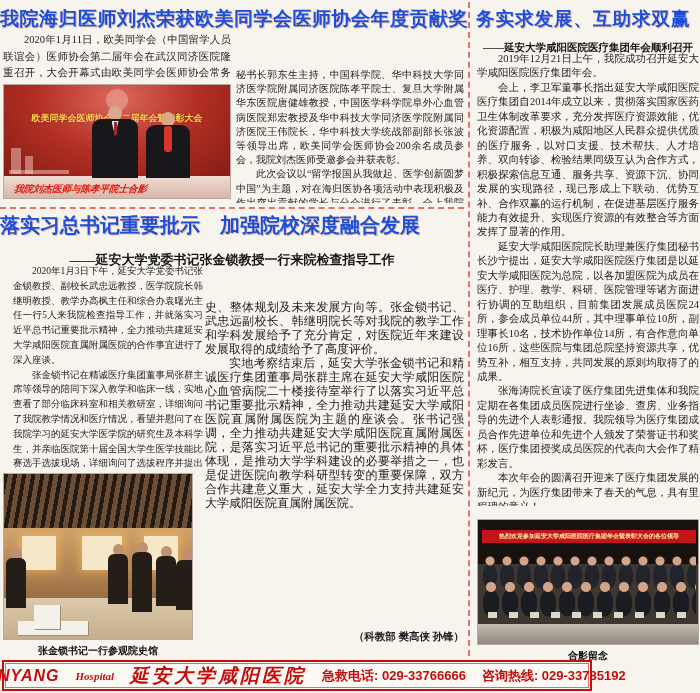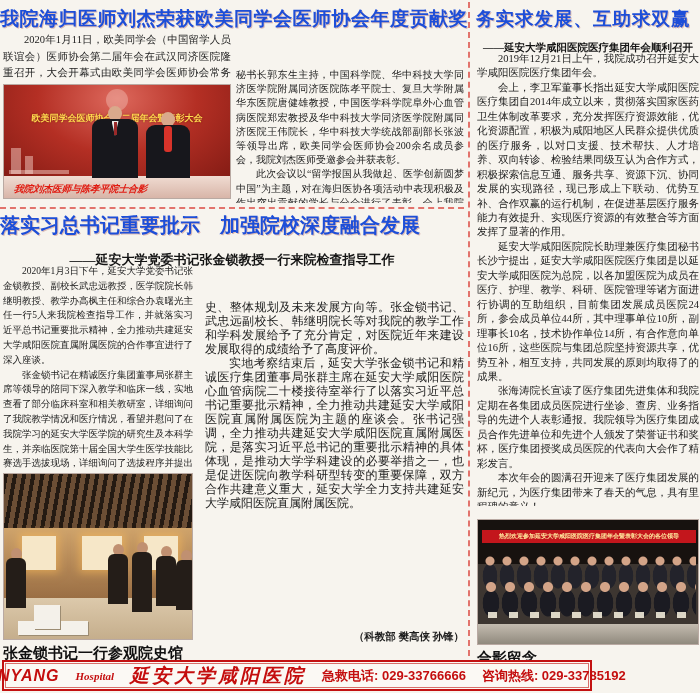--- a/index.html
+++ b/index.html
@@ -24,28 +24,28 @@
   .subtitle{position:absolute; text-align:center; font-weight:bold; color:#141414;
     font-family:"Liberation Serif", serif; white-space:nowrap;margin-top:8px;}
   .a2-subtitle{left:0; top:243px; width:464px; font-size:13px;}
   .a3-subtitle{left:476px; top:33px; width:224px; font-size:10.5px;}
   
   .textcol{position:absolute; text-align:justify; overflow:hidden; color:#222;}
   .textcol p{margin:0; text-indent:2em;}
   .textcol p.cont{text-indent:0;margin-top:36px;}
   .a1-col1{left:3px;  top:32px;  width:228px; height:51px;  font-size:10.5px; line-height:16.5px;}
   .a1-col2{left:236px; top:32px; width:228px; height:171px; font-size:10px;   line-height:14.2px;}
-  .a2-col1{left:3px;  top:264px; width:190px; height:207px; font-size:9.5px;  line-height:14.8px;}
+  .a2-col1{left:13px;  top:264px; width:190px; height:207px; font-size:9.5px;  line-height:14.8px;}
   .a2-col2{left:205px; top:264px; width:259px; height:360px; font-size:12px;  line-height:14px;}
   .a3-body{left:477px; top:52px;  width:222px; height:454px; font-size:10.5px; line-height:14.45px;}
   .a2-credit{position:absolute; left:205px; top:630px; width:259px; font-size:10.5px;
     font-weight:bold; text-align:right;}
   
-  .photo-caption{position:absolute; text-align:left; font-weight:bold;
-    font-size:15px; color:#101010; white-space:nowrap;}
+  .photo-caption{position:absolute; text-align:center; font-weight:bold;
+    font-size:10px; color:#101010; white-space:nowrap;}
   
   .photo1{position:absolute; left:3px; top:84px; width:228px; height:115px;
     overflow:hidden; border:1px solid #b9a9a2; box-sizing:border-box;}
   .p1-stage{position:absolute; left:0; top:0; right:0; bottom:22px;
     background:radial-gradient(ellipse at 50% 15%, #dd685c 0%, #b42f24 50%, #851c15 100%);}
   .p1-floor{position:absolute; left:0; bottom:0; width:100%; height:22px;
     background:linear-gradient(#f0dcd2, #d8b5a8);}
   .p1-logo{position:absolute; left:50%; top:4px; width:22px; height:22px; margin-left:-11px;
     border-radius:50%; background:rgba(255,235,225,.3);}
   .p1-banner{position:absolute; left:0; top:27px; width:100%; text-align:center;

